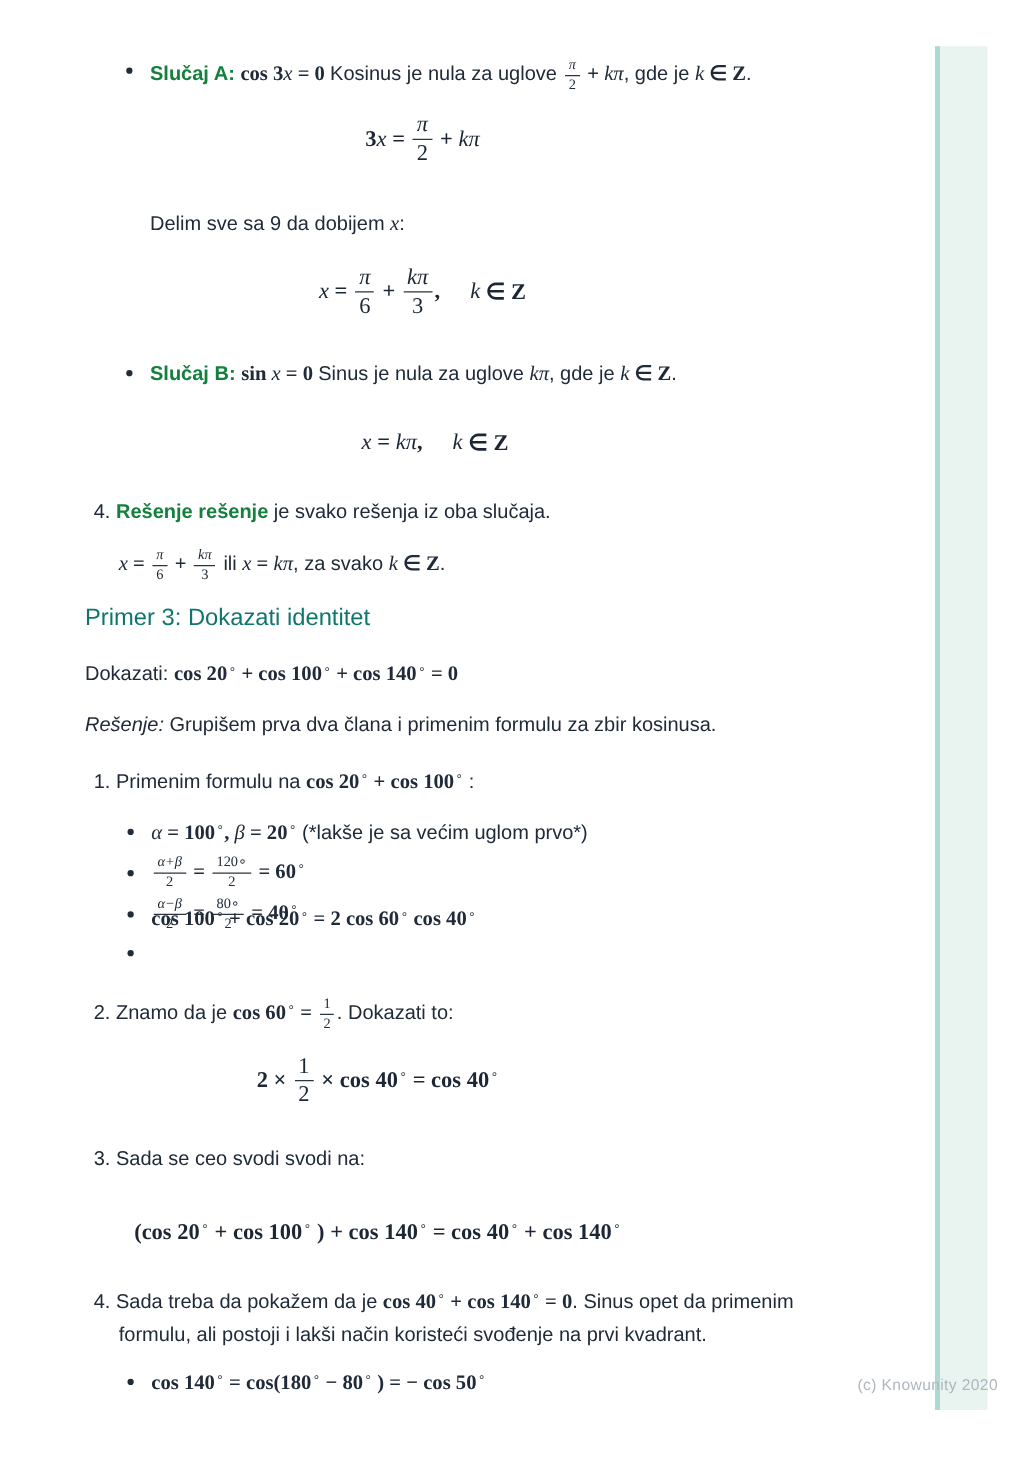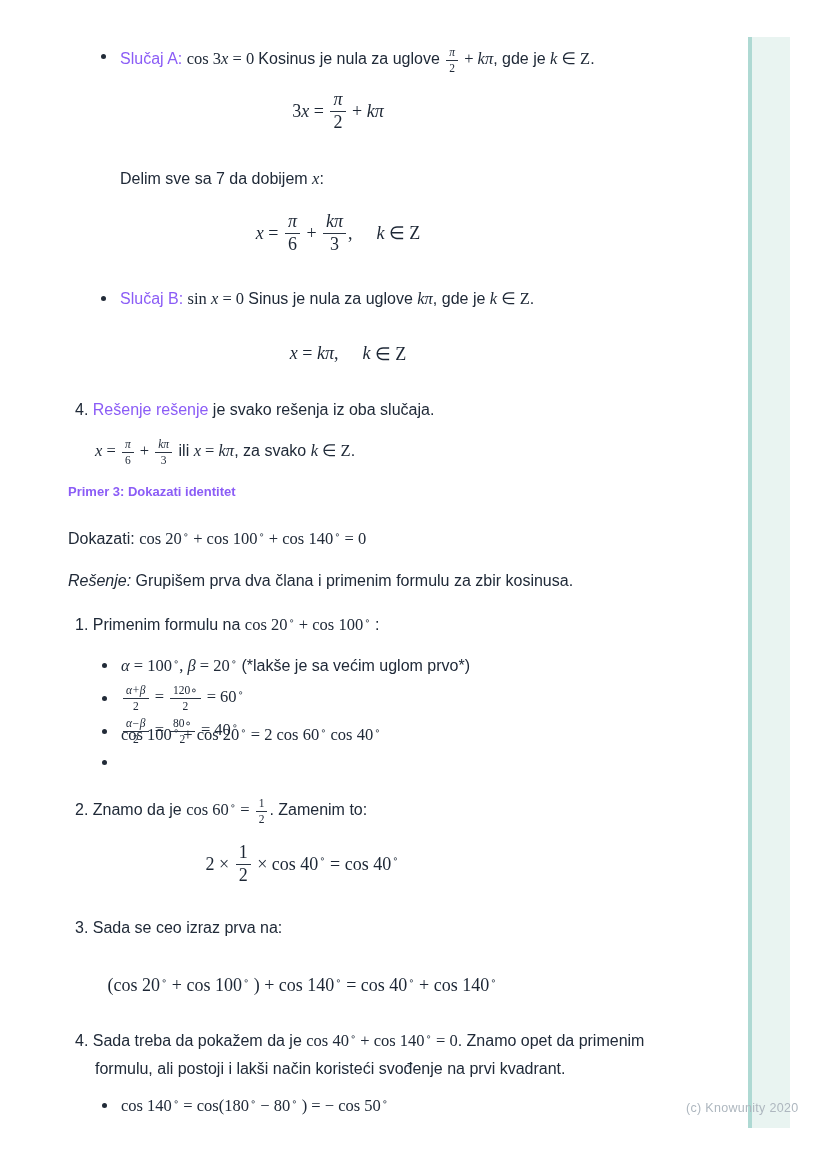--- a/index.html
+++ b/index.html
@@ -5,25 +5,25 @@
   * { box-sizing: border-box; }
   html, body { margin: 0; padding: 0; }
   body {
     width: 828px; height: 1171px; position: relative;
     background: #ffffff; overflow: hidden;
     font-family: "Liberation Sans", sans-serif;
     color: #202a38;
   }
   .abs { position: absolute; }
   .sans { font-size: 16px; line-height: 21px; }
-  .b { font-weight: 400; color: #8b5cf6; }
+  .b { font-weight: 700; color: #15803d; }
   .it { font-style: italic; }
-  .mt { font-family: "Liberation Serif", serif; font-size: 16.5px; } 
+  .mt { font-family: "Liberation Serif", serif; font-size: 16.5px; font-weight: bold; } 
   .mv { font-family: "Liberation Serif", serif; font-size: 16.5px; font-style: italic; } 
-  .heading { font-size: 13px; font-weight: 700; color: #8b5cf6; }
+  .heading { font-size: 19px; font-weight: 400; color: #0f766e; }
   .deg { font-size: 10px; line-height: 0; vertical-align: 6px; margin-left: 1px; color: #333d4a; font-family: "Liberation Serif", serif; }
   .fr { display: inline-block; text-align: center; font-family: "Liberation Serif", serif; vertical-align: middle; margin: 0 2px; }
   .fr .n { display: block; padding: 0 3px 1px; border-bottom: 1.2px solid #2a3442; line-height: 1.1; }
   .fr .d { display: block; padding: 1px 3px 0; line-height: 1.1; }
   .fr.big { font-size: 18px; }
   .fr.sm  { font-size: 11.5px; }
   .disp { position: absolute; text-align: center; font-family: "Liberation Serif", serif; font-size: 18px; color: #1c2634; }
   .disp .mt, .disp .mv { font-size: 18px; vertical-align: middle; }
   .gap { display: inline-block; width: 24px; }
   .dot { position: absolute; width: 5px; height: 5px; border-radius: 50%; background: #222b38; }
@@ -40,21 +40,21 @@
 </head>
 <body>
 
 <div class="accent-strip"></div>
 
 <div class="dot" style="left:101px;top:54px"></div>
 <div class="abs sans" style="left:120px;top:46px;width:600px"><span class="b">Slučaj A: </span><span class="mt">cos 3</span><span class="mv">x</span><span class="mt"> = 0 </span><span>Kosinus je nula za uglove </span><span class="fr sm"><span class="n it">π</span><span class="d">2</span></span><span class="mt"> + </span><span class="mv">kπ</span><span>, gde je </span><span class="mv">k</span><span class="mt"> ∈ Z</span><span>.</span></div>
 
 <div class="disp" style="left:120px;top:90px;width:436px"><span class="mt">3</span><span class="mv">x</span><span class="mt"> = </span><span class="fr big"><span class="n it">π</span><span class="d">2</span></span><span class="mt"> + </span><span class="mv">kπ</span></div>
 
-<div class="abs sans" style="left:120px;top:168px"><span>Delim sve sa 7 da dobijem </span><span class="mv">x</span><span>:</span></div>
+<div class="abs sans" style="left:120px;top:168px"><span>Delim sve sa 9 da dobijem </span><span class="mv">x</span><span>:</span></div>
 
 <div class="disp" style="left:120px;top:212px;width:436px"><span class="mv">x</span><span class="mt"> = </span><span class="fr big"><span class="n it">π</span><span class="d">6</span></span><span class="mt"> + </span><span class="fr big"><span class="n it">kπ</span><span class="d">3</span></span><span class="mt">,</span><span class="gap"></span><span class="mv">k</span><span class="mt"> ∈ Z</span></div>
 
 <div class="dot" style="left:101px;top:296px"></div>
 <div class="abs sans" style="left:120px;top:288px;width:600px"><span class="b">Slučaj B: </span><span class="mt">sin </span><span class="mv">x</span><span class="mt"> = 0 </span><span>Sinus je nula za uglove </span><span class="mv">kπ</span><span>, gde je </span><span class="mv">k</span><span class="mt"> ∈ Z</span><span>.</span></div>
 
 <div class="disp" style="left:132px;top:342px;width:432px"><span class="mv">x</span><span class="mt"> = </span><span class="mv">kπ</span><span class="mt">,</span><span class="gap"></span><span class="mv">k</span><span class="mt"> ∈ Z</span></div>
 
 <div class="abs sans" style="left:75px;top:399px;width:640px"><span class="num-label">4.</span><span class="b"> Rešenje rešenje</span><span> je svako rešenja iz oba slučaja.</span></div>
 
@@ -73,28 +73,28 @@
 
 <div class="dot" style="left:102px;top:696px"></div>
 <div class="abs sans" style="left:121px;top:684px"><span class="fr sm"><span class="n it">α+β</span><span class="d">2</span></span><span class="mt"> = </span><span class="fr sm"><span class="n">120∘</span><span class="d">2</span></span><span class="mt"> = 60</span><sup class="deg">∘</sup></div>
 
 <div class="dot" style="left:102px;top:729px"></div>
 <div class="abs sans" style="left:121px;top:717px"><span class="fr sm"><span class="n it">α−β</span><span class="d">2</span></span><span class="mt"> = </span><span class="fr sm"><span class="n">80∘</span><span class="d">2</span></span><span class="mt"> = 40</span><sup class="deg">∘</sup></div>
 
 <div class="dot" style="left:102px;top:760px"></div>
 <div class="abs sans" style="left:121px;top:724px"><span class="mt">cos 100</span><sup class="deg">∘</sup><span class="mt"> + cos 20</span><sup class="deg">∘</sup><span class="mt"> = 2 cos 60</span><sup class="deg">∘</sup><span class="mt"> cos 40</span><sup class="deg">∘</sup></div>
 
-<div class="abs sans" style="left:75px;top:797px"><span class="num-label">2.</span><span> Znamo da je </span><span class="mt">cos 60</span><sup class="deg">∘</sup><span class="mt"> = </span><span class="fr sm"><span class="n">1</span><span class="d">2</span></span><span>. Zamenim to:</span></div>
+<div class="abs sans" style="left:75px;top:797px"><span class="num-label">2.</span><span> Znamo da je </span><span class="mt">cos 60</span><sup class="deg">∘</sup><span class="mt"> = </span><span class="fr sm"><span class="n">1</span><span class="d">2</span></span><span>. Dokazati to:</span></div>
 
 <div class="disp" style="left:68px;top:843px;width:468px"><span class="mt">2 × </span><span class="fr big"><span class="n">1</span><span class="d">2</span></span><span class="mt"> × cos 40</span><sup class="deg">∘</sup><span class="mt"> = cos 40</span><sup class="deg">∘</sup></div>
 
-<div class="abs sans" style="left:75px;top:917px"><span class="num-label">3.</span><span> Sada se ceo izraz prva na:</span></div>
+<div class="abs sans" style="left:75px;top:917px"><span class="num-label">3.</span><span> Sada se ceo svodi svodi na:</span></div>
 
 <div class="disp" style="left:68px;top:974px;width:468px"><span class="mt">(cos 20</span><sup class="deg">∘</sup><span class="mt"> + cos 100</span><sup class="deg">∘</sup><span class="mt"> ) + cos 140</span><sup class="deg">∘</sup><span class="mt"> = cos 40</span><sup class="deg">∘</sup><span class="mt"> + cos 140</span><sup class="deg">∘</sup></div>
 
-<div class="abs sans" style="left:75px;top:1030px;width:660px"><span class="num-label">4.</span><span> Sada treba da pokažem da je </span><span class="mt">cos 40</span><sup class="deg">∘</sup><span class="mt"> + cos 140</span><sup class="deg">∘</sup><span class="mt"> = 0</span><span>. Znamo opet da primenim</span></div>
+<div class="abs sans" style="left:75px;top:1030px;width:660px"><span class="num-label">4.</span><span> Sada treba da pokažem da je </span><span class="mt">cos 40</span><sup class="deg">∘</sup><span class="mt"> + cos 140</span><sup class="deg">∘</sup><span class="mt"> = 0</span><span>. Sinus opet da primenim</span></div>
 
 <div class="abs sans" style="left:95px;top:1058px;width:640px">formulu, ali postoji i lakši način koristeći svođenje na prvi kvadrant.</div>
 
 <div class="dot" style="left:102px;top:1103px"></div>
 <div class="abs sans" style="left:121px;top:1095px"><span class="mt">cos 140</span><sup class="deg">∘</sup><span class="mt"> = cos(180</span><sup class="deg">∘</sup><span class="mt"> − 80</span><sup class="deg">∘</sup><span class="mt"> ) = − cos 50</span><sup class="deg">∘</sup></div>
 
 <div class="watermark">(c) Knowunity 2020</div>
 
 </body></html>

